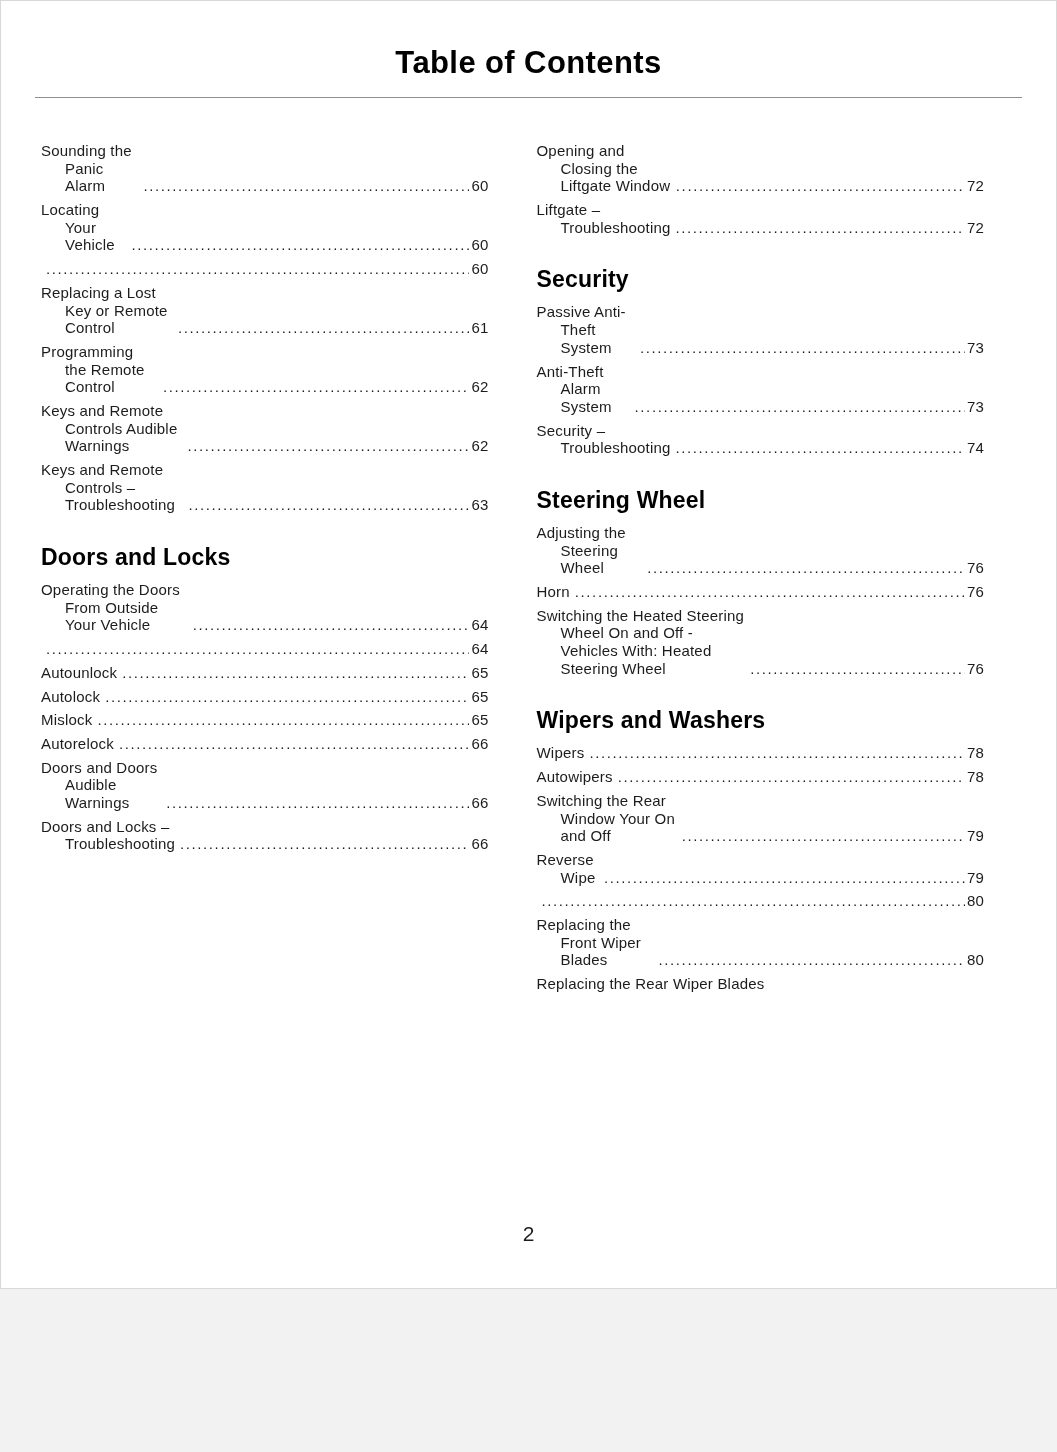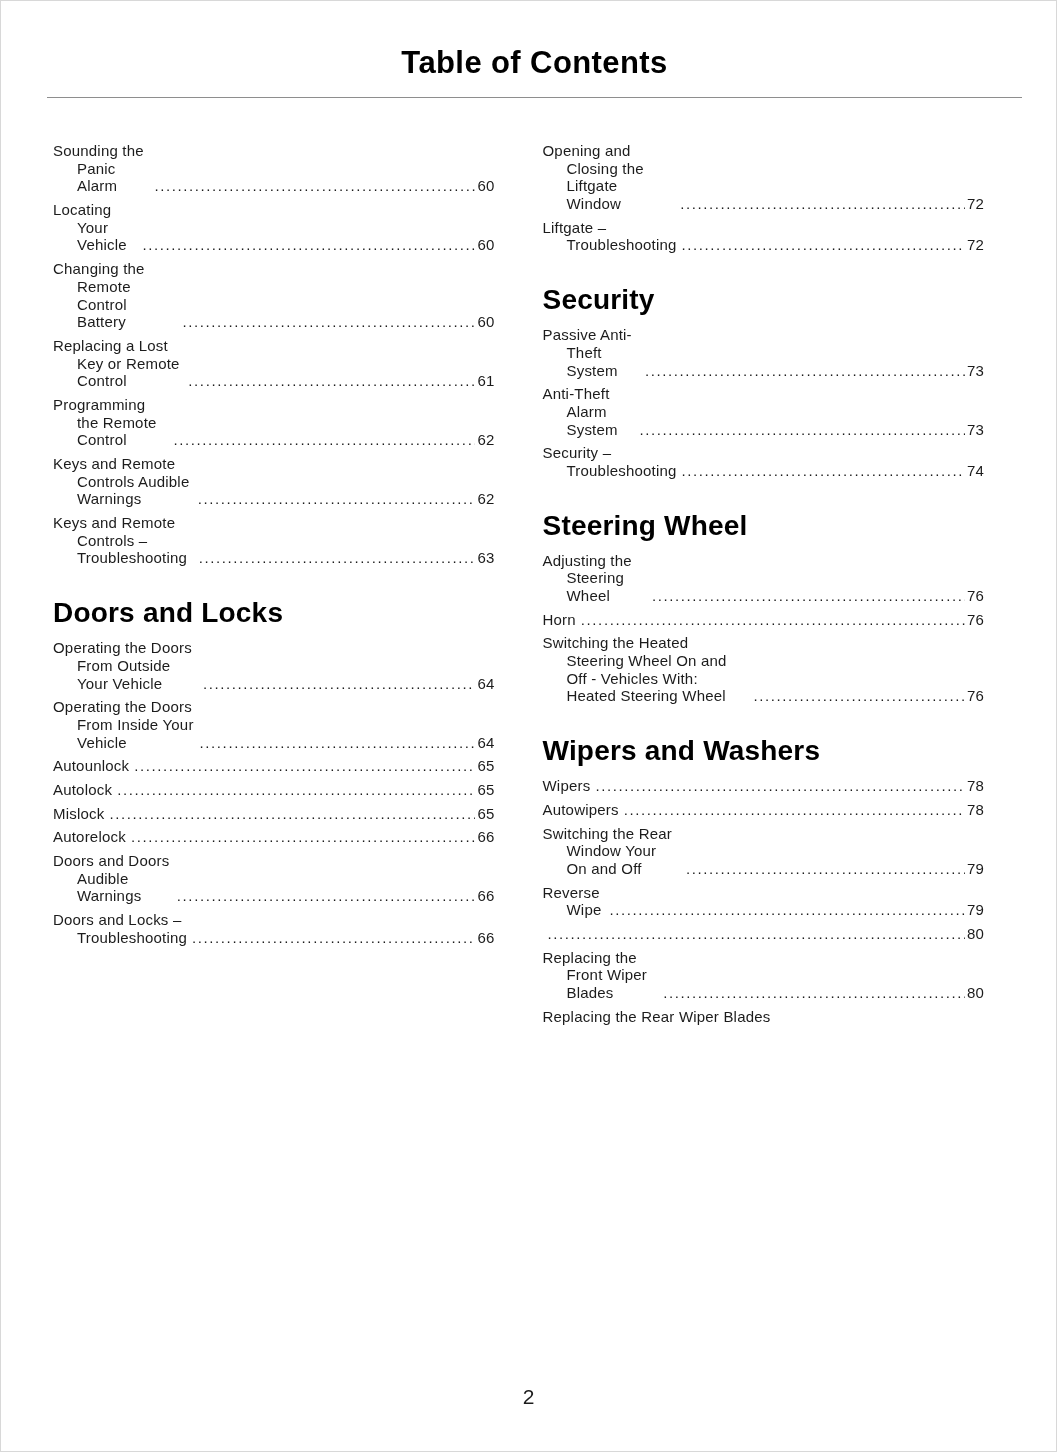--- a/index.html
+++ b/index.html
@@ -4,27 +4,26 @@
 <style>
   * { margin: 0; padding: 0; box-sizing: border-box; }
   html, body { background: #f2f2f2; }
   body {
     font-family: "Liberation Sans", sans-serif;
     -webkit-font-smoothing: antialiased;
   }
   .page {
     position: relative;
     width: 1057px;
-    height: 1452px;
+    height: 1289px;
     margin: 0 auto;
     background: #ffffff;
     border: 1px solid #d8d8d8;
     color: #1c1c1c;
     overflow: hidden;
-    padding-left: 12px;
   }
   .page-header {
     padding-top: 44px;
     text-align: center;
   }
   .doc-title {
     font-size: 31px;
     font-weight: 800;
     letter-spacing: 0.4px;
     color: #000000;
@@ -41,21 +40,21 @@
     align-items: flex-start;
   }
   .toc-column {
     flex: 1 1 0;
     min-width: 0;
   }
   .toc-section {
     margin-bottom: 30px;
   }
   .section-header {
-    font-size: 28px;
+    font-size: 23px;
     font-weight: 800;
     color: #000000;
     margin: 2px 0 10px 0;
     letter-spacing: 0.2px;
   }
   .toc-entry {
     display: flex;
     align-items: flex-end;
     margin-bottom: 6px;
     font-size: 15px;
@@ -110,21 +109,20 @@
             <span class="entry-label">Sounding the Panic Alarm</span>
             <span class="entry-dots"></span>
             <span class="entry-page">60</span>
           </div>
           <div class="toc-entry">
             <span class="entry-label">Locating Your Vehicle</span>
             <span class="entry-dots"></span>
             <span class="entry-page">60</span>
           </div>
           <div class="toc-entry">
-            <span class="entry-label">Changing the Remote Control Battery</span>
             <span class="entry-dots"></span>
             <span class="entry-page">60</span>
           </div>
           <div class="toc-entry">
             <span class="entry-label">Replacing a Lost Key or Remote Control</span>
             <span class="entry-dots"></span>
             <span class="entry-page">61</span>
           </div>
           <div class="toc-entry">
             <span class="entry-label">Programming the Remote Control</span>
@@ -143,21 +141,20 @@
           </div>
         </section>
         <section class="toc-section">
           <h2 class="section-header">Doors and Locks</h2>
           <div class="toc-entry">
             <span class="entry-label">Operating the Doors From Outside Your Vehicle</span>
             <span class="entry-dots"></span>
             <span class="entry-page">64</span>
           </div>
           <div class="toc-entry">
-            <span class="entry-label">Operating the Doors From Inside Your Vehicle</span>
             <span class="entry-dots"></span>
             <span class="entry-page">64</span>
           </div>
           <div class="toc-entry">
             <span class="entry-label">Autounlock</span>
             <span class="entry-dots"></span>
             <span class="entry-page">65</span>
           </div>
           <div class="toc-entry">
             <span class="entry-label">Autolock</span>

